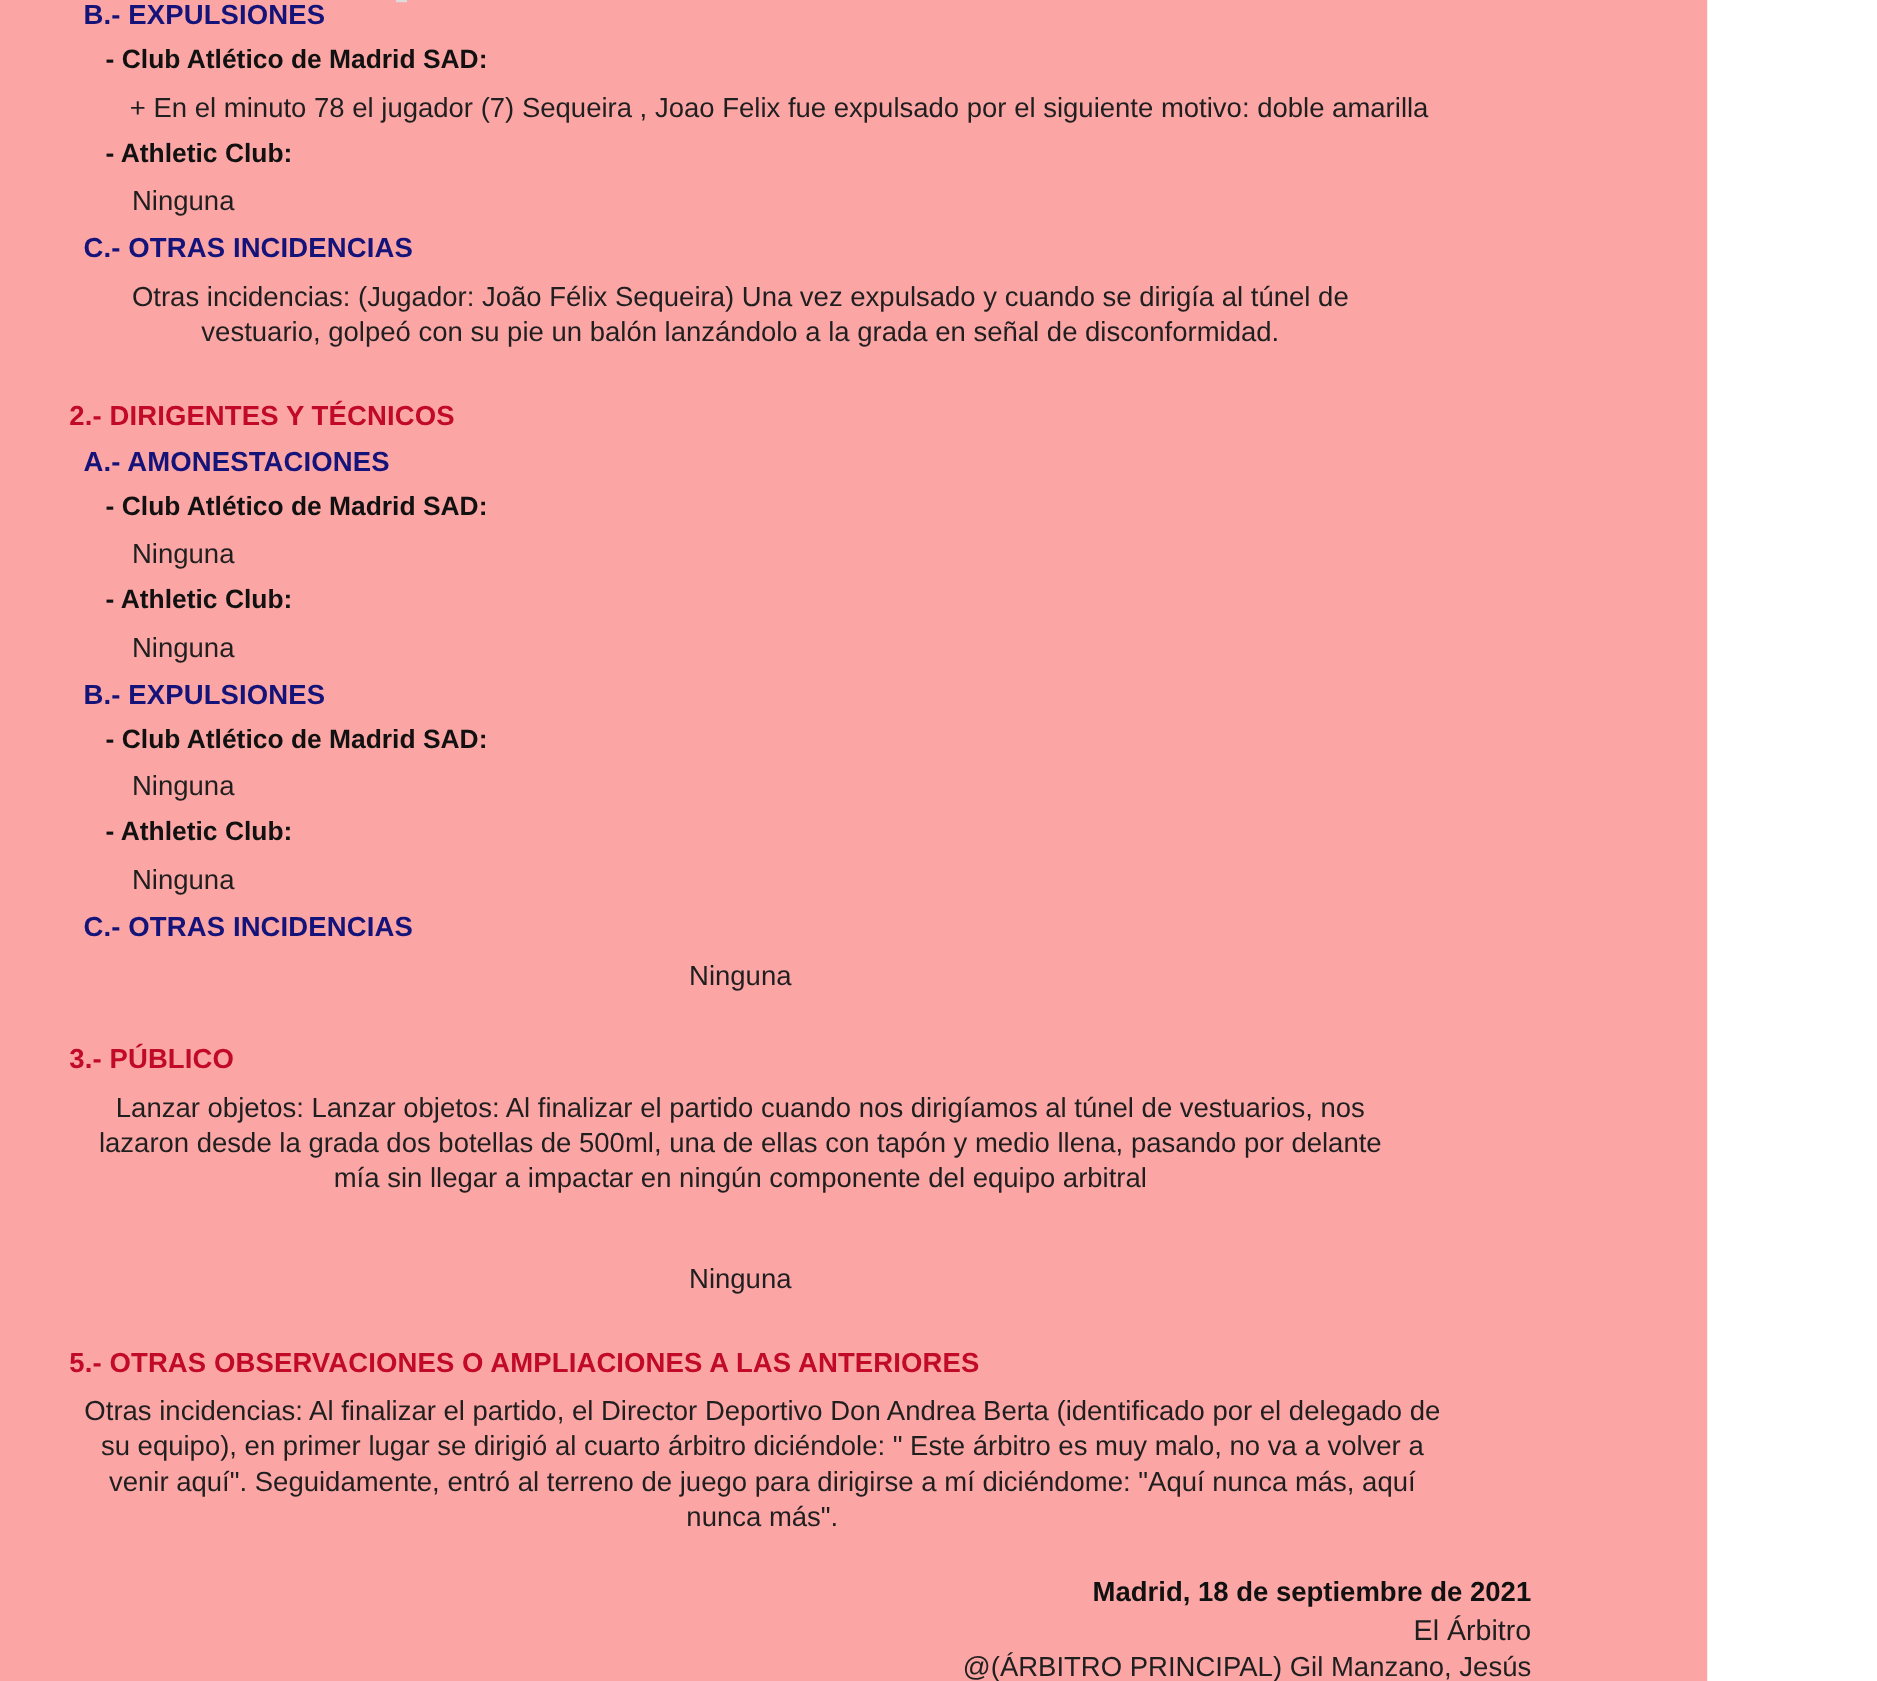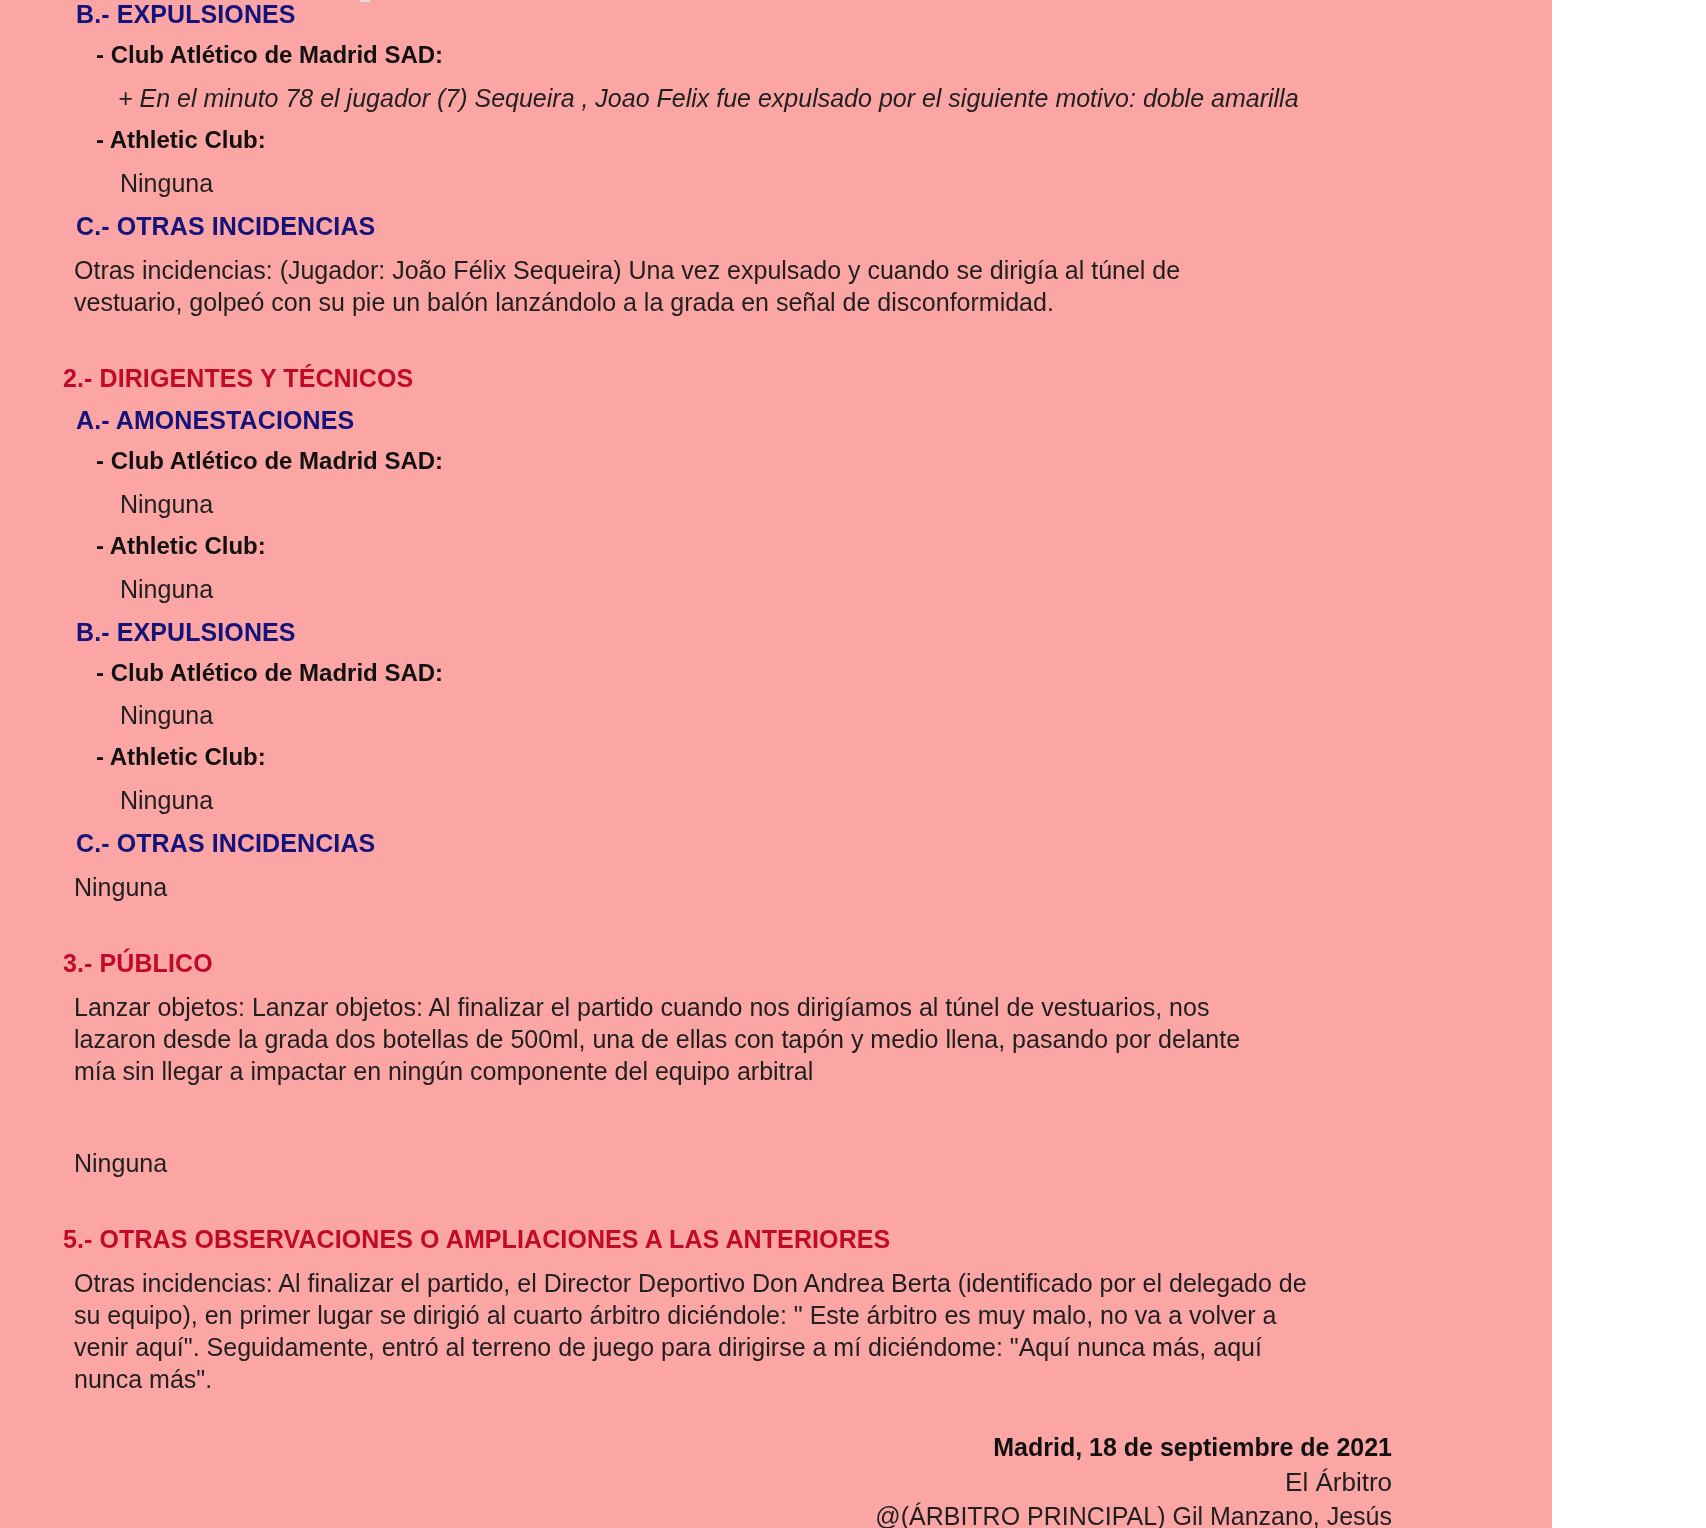--- a/index.html
+++ b/index.html
@@ -64,31 +64,30 @@
   .body-line {
     color: #1f1f1f;
     font-weight: normal;
     font-size: 25px;
     margin-left: 120px;
     line-height: 1.2;
   }
 
   .body-line.indent-plus {
     margin-left: 118px;
-    font-style: italic;
   }
 
   .paragraph {
     color: #1f1f1f;
     font-weight: normal;
     font-size: 25px;
     margin-left: 74px;
     margin-right: 240px;
     line-height: 1.28;
-    text-align: left;
+    text-align: center;
   }
 
   .paragraph.wide {
     margin-right: 200px;
   }
 
   .spacer-sm { height: 14px; }
   .spacer-lg { height: 46px; }
 
   

